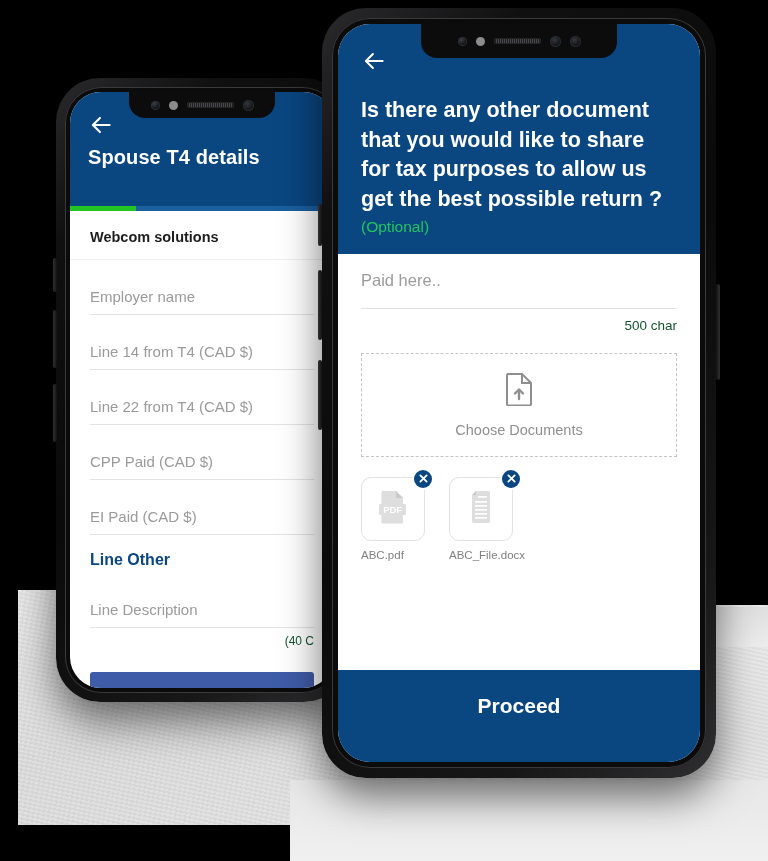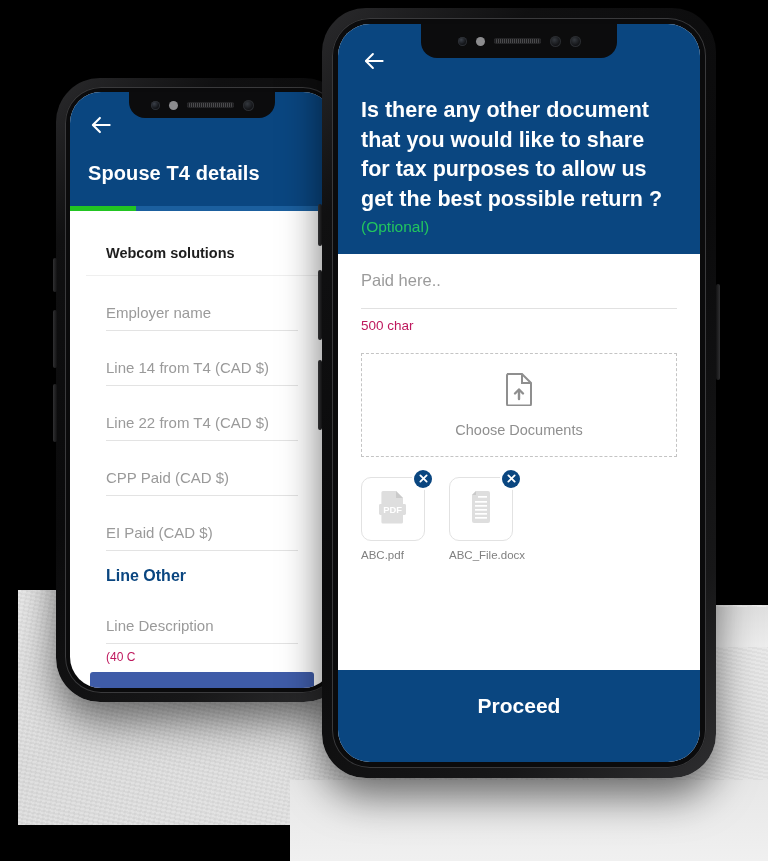--- a/index.html
+++ b/index.html
@@ -128,35 +128,35 @@
     color: #0a4680;
     font-weight: 700;
     font-size: 16px;
   }
   .row-title {
     color: #1d1d1d;
     font-weight: 700;
     font-size: 14.5px;
   }
   .helper {
-    color: #be185d;
+    color: #14532d;
     font-size: 12px;
-    text-align: left;
+    text-align: right;
   }
 
   
   #phone-back {
     left: 56px; top: 78px; width: 292px; height: 624px;
   }
   #phone-back .notch { width: 146px; height: 26px; }
   #phone-back .screen { background: #ffffff; }
   #phone-back .appbar { height: 114px; padding: 18px 18px 0 18px; }
   #phone-back .back-arrow { margin-top: 2px; }
-  #phone-back .page-title-b { margin-top: 24px; }
-  #phone-back .form { padding: 16px; }
+  #phone-back .page-title-b { margin-top: 8px; }
+  #phone-back .form { padding: 0; }
   #phone-back .row-title { padding: 18px 20px 14px 20px; border-bottom: 1px solid #efefef; }
   #phone-back .field { height: 55px; margin: 0 20px; padding-bottom: 9px; }
   #phone-back .section-head { padding: 16px 20px 4px 20px; }
   #phone-back .bottom-btn {
     position: absolute; left: 20px; right: 20px; bottom: -6px;
     height: 22px; background: #3f5ca8; border-radius: 3px;
   }
   #phone-back .side-btn.b1 { left: -3px; top: 180px; height: 34px; }
   #phone-back .side-btn.b2 { left: -3px; top: 232px; height: 58px; }
   #phone-back .side-btn.b3 { left: -3px; top: 306px; height: 58px; }

